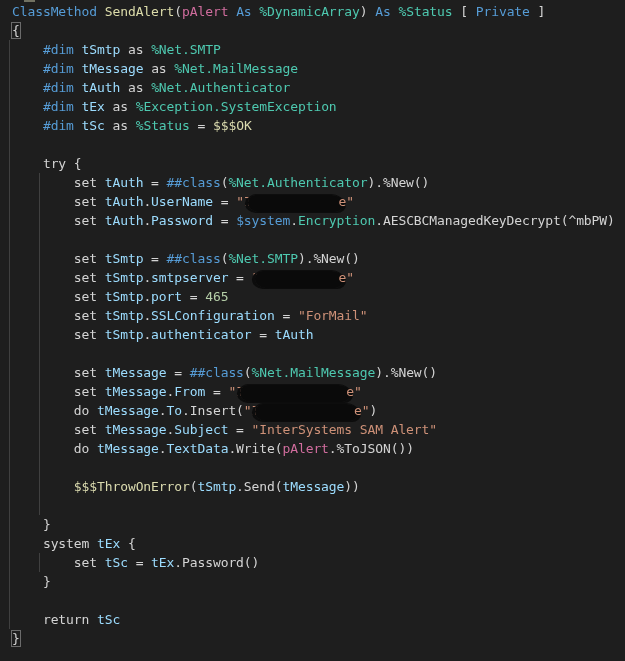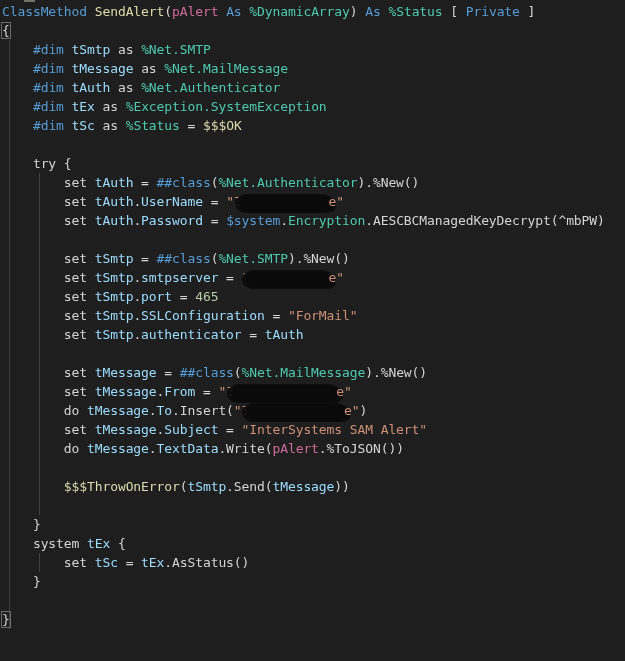--- a/index.html
+++ b/index.html
@@ -20,21 +20,21 @@
     line-height: 19px;
     letter-spacing: -0.1px;
     padding-top: 2px;
     box-sizing: border-box;
     cursor: text;
     overflow: hidden;
   }
   .code-line {
     height: 19px;
     white-space: pre;
-    padding-left: 2px;
+    padding-left: 12px;
     position: relative;
     z-index: 2;
   }
   .code-line span { display: inline; }
   .tk-redact {
     display: inline-block;
     background: #0a0a0a;
     border-radius: 9px 13px 10px 12px / 8px 10px 9px 11px;
     box-shadow: 3px 1px 0 0 #0c0c0c, -3px 1px 0 0 #0c0c0c, 0 -1px 0 0 #0d0d0d;
     height: 14px;
@@ -98,19 +98,20 @@
       <div class="code-line"><span class="tk-plain" style="color: rgb(212, 212, 212);">        set </span><span class="tk-var" style="color: rgb(156, 220, 254);">tMessage</span><span class="tk-plain" style="color: rgb(212, 212, 212);"> = </span><span class="tk-kw" style="color: rgb(86, 156, 214);">##class</span><span class="tk-plain" style="color: rgb(212, 212, 212);">(</span><span class="tk-type" style="color: rgb(78, 201, 176);">%Net.MailMessage</span><span class="tk-plain" style="color: rgb(212, 212, 212);">).%New()</span></div>
       <div class="code-line"><span class="tk-plain" style="color: rgb(212, 212, 212);">        set </span><span class="tk-var" style="color: rgb(156, 220, 254);">tMessage</span><span class="tk-plain" style="color: rgb(212, 212, 212);">.</span><span class="tk-var" style="color: rgb(156, 220, 254);">From</span><span class="tk-plain" style="color: rgb(212, 212, 212);"> = </span><span class="tk-str" style="color: rgb(206, 145, 120);">"I</span><span class="tk-redact">             </span><span class="tk-str" style="color: rgb(206, 145, 120);">e"</span></div>
       <div class="code-line"><span class="tk-plain" style="color: rgb(212, 212, 212);">        do </span><span class="tk-var" style="color: rgb(156, 220, 254);">tMessage</span><span class="tk-plain" style="color: rgb(212, 212, 212);">.</span><span class="tk-var" style="color: rgb(156, 220, 254);">To</span><span class="tk-plain" style="color: rgb(212, 212, 212);">.Insert(</span><span class="tk-str" style="color: rgb(206, 145, 120);">"I</span><span class="tk-redact">            </span><span class="tk-str" style="color: rgb(206, 145, 120);">e"</span><span class="tk-plain" style="color: rgb(212, 212, 212);">)</span></div>
       <div class="code-line"><span class="tk-plain" style="color: rgb(212, 212, 212);">        set </span><span class="tk-var" style="color: rgb(156, 220, 254);">tMessage</span><span class="tk-plain" style="color: rgb(212, 212, 212);">.</span><span class="tk-var" style="color: rgb(156, 220, 254);">Subject</span><span class="tk-plain" style="color: rgb(212, 212, 212);"> = </span><span class="tk-str" style="color: rgb(206, 145, 120);">"InterSystems SAM Alert"</span></div>
       <div class="code-line"><span class="tk-plain" style="color: rgb(212, 212, 212);">        do </span><span class="tk-var" style="color: rgb(156, 220, 254);">tMessage</span><span class="tk-plain" style="color: rgb(212, 212, 212);">.</span><span class="tk-var" style="color: rgb(156, 220, 254);">TextData</span><span class="tk-plain" style="color: rgb(212, 212, 212);">.Write(</span><span class="tk-param" style="color: rgb(209, 109, 158);">pAlert</span><span class="tk-plain" style="color: rgb(212, 212, 212);">.%ToJSON())</span></div>
       <div class="code-line"></div>
       <div class="code-line"><span class="tk-plain" style="color: rgb(212, 212, 212);">        </span><span class="tk-macro" style="color: rgb(219, 219, 175);">$$$ThrowOnError</span><span class="tk-plain" style="color: rgb(212, 212, 212);">(</span><span class="tk-var" style="color: rgb(156, 220, 254);">tSmtp</span><span class="tk-plain" style="color: rgb(212, 212, 212);">.Send(</span><span class="tk-var" style="color: rgb(156, 220, 254);">tMessage</span><span class="tk-plain" style="color: rgb(212, 212, 212);">))</span></div>
       <div class="code-line"></div>
       <div class="code-line"><span class="tk-plain" style="color: rgb(212, 212, 212);">    }</span></div>
       <div class="code-line"><span class="tk-plain" style="color: rgb(212, 212, 212);">    system </span><span class="tk-var" style="color: rgb(156, 220, 254);">tEx</span><span class="tk-plain" style="color: rgb(212, 212, 212);"> {</span></div>
-      <div class="code-line"><span class="tk-plain" style="color: rgb(212, 212, 212);">        set </span><span class="tk-var" style="color: rgb(156, 220, 254);">tSc</span><span class="tk-plain" style="color: rgb(212, 212, 212);"> = </span><span class="tk-var" style="color: rgb(156, 220, 254);">tEx</span><span class="tk-plain" style="color: rgb(212, 212, 212);">.AsStatus()</span></div>
+      <div class="code-line"><span class="tk-plain" style="color: rgb(212, 212, 212);">        set </span><span class="tk-var" style="color: rgb(156, 220, 254);">tSc</span><span class="tk-plain" style="color: rgb(212, 212, 212);"> = </span><span class="tk-var" style="color: rgb(156, 220, 254);">tEx</span><span class="tk-plain" style="color: rgb(212, 212, 212);">.Password()</span></div>
       <div class="code-line"><span class="tk-plain" style="color: rgb(212, 212, 212);">    }</span></div>
       <div class="code-line"></div>
+      <div class="code-line"><span class="tk-plain" style="color: rgb(212, 212, 212);">    return </span><span class="tk-var" style="color: rgb(156, 220, 254);">tSc</span></div>
       <div class="code-line"><span class="tk-match" style="color: rgb(212, 212, 212);">}</span></div>
       <div class="code-line"></div>
     </div>
 </div>
 
 </body></html>

